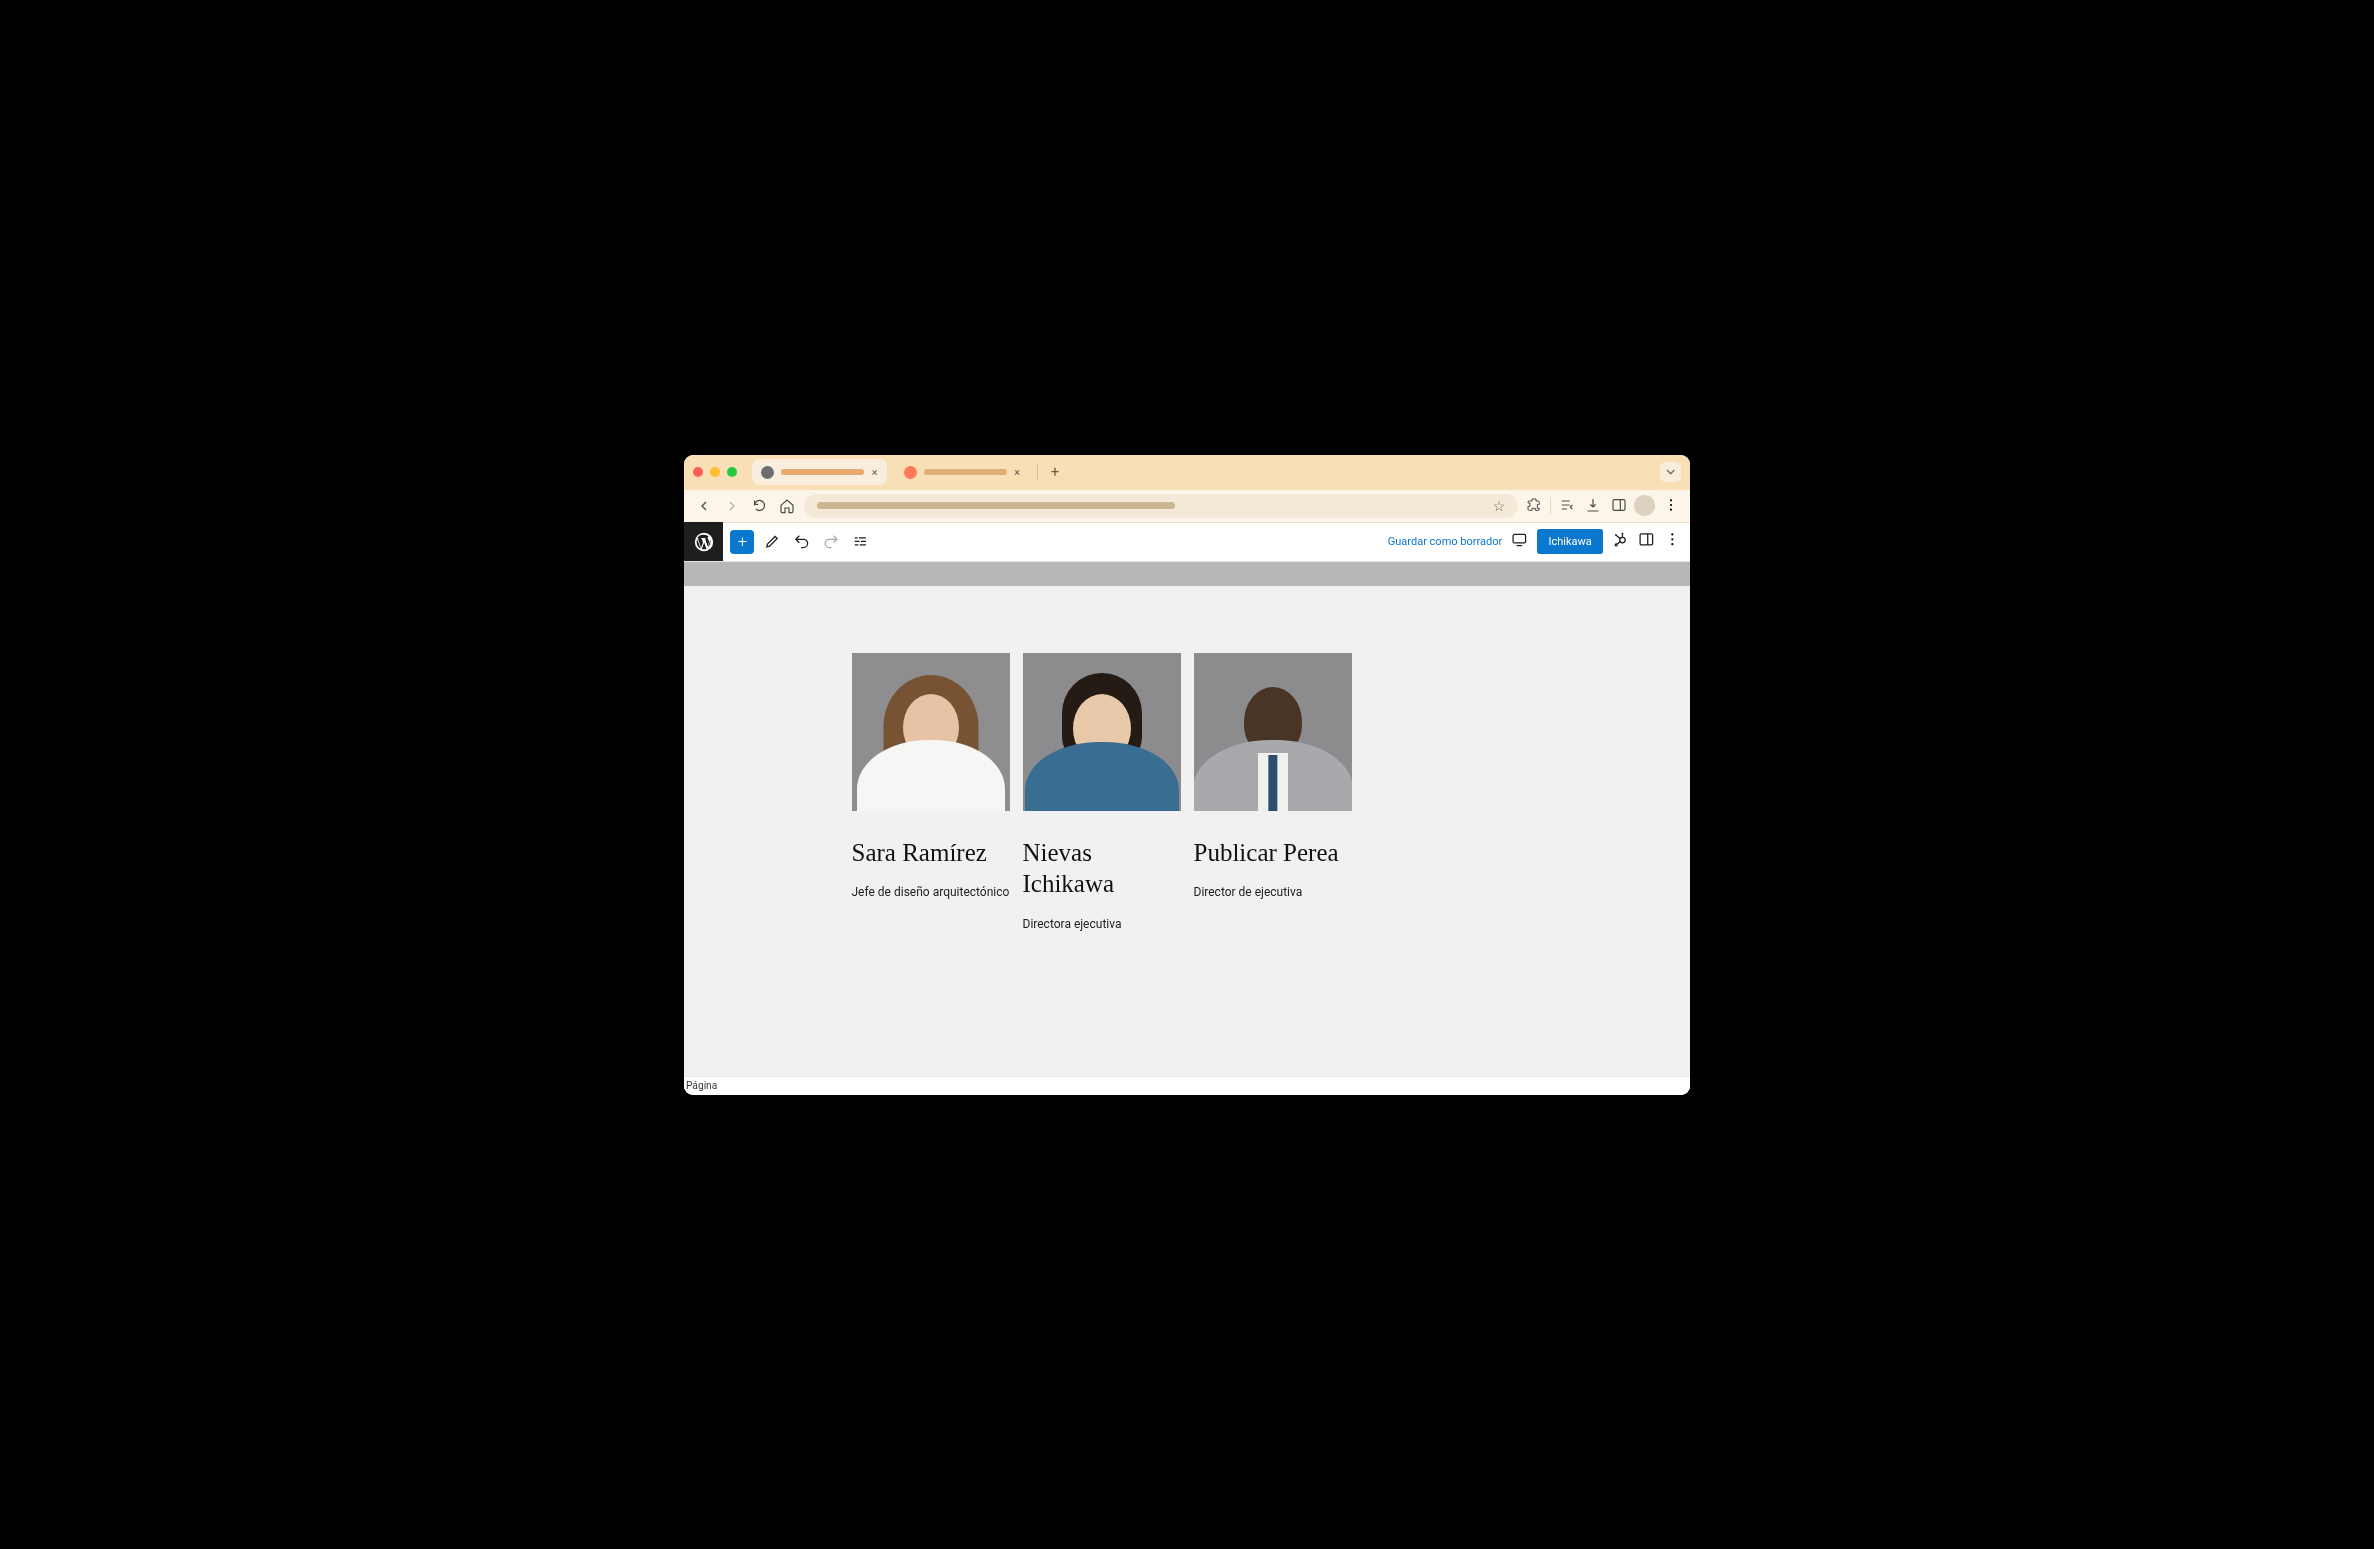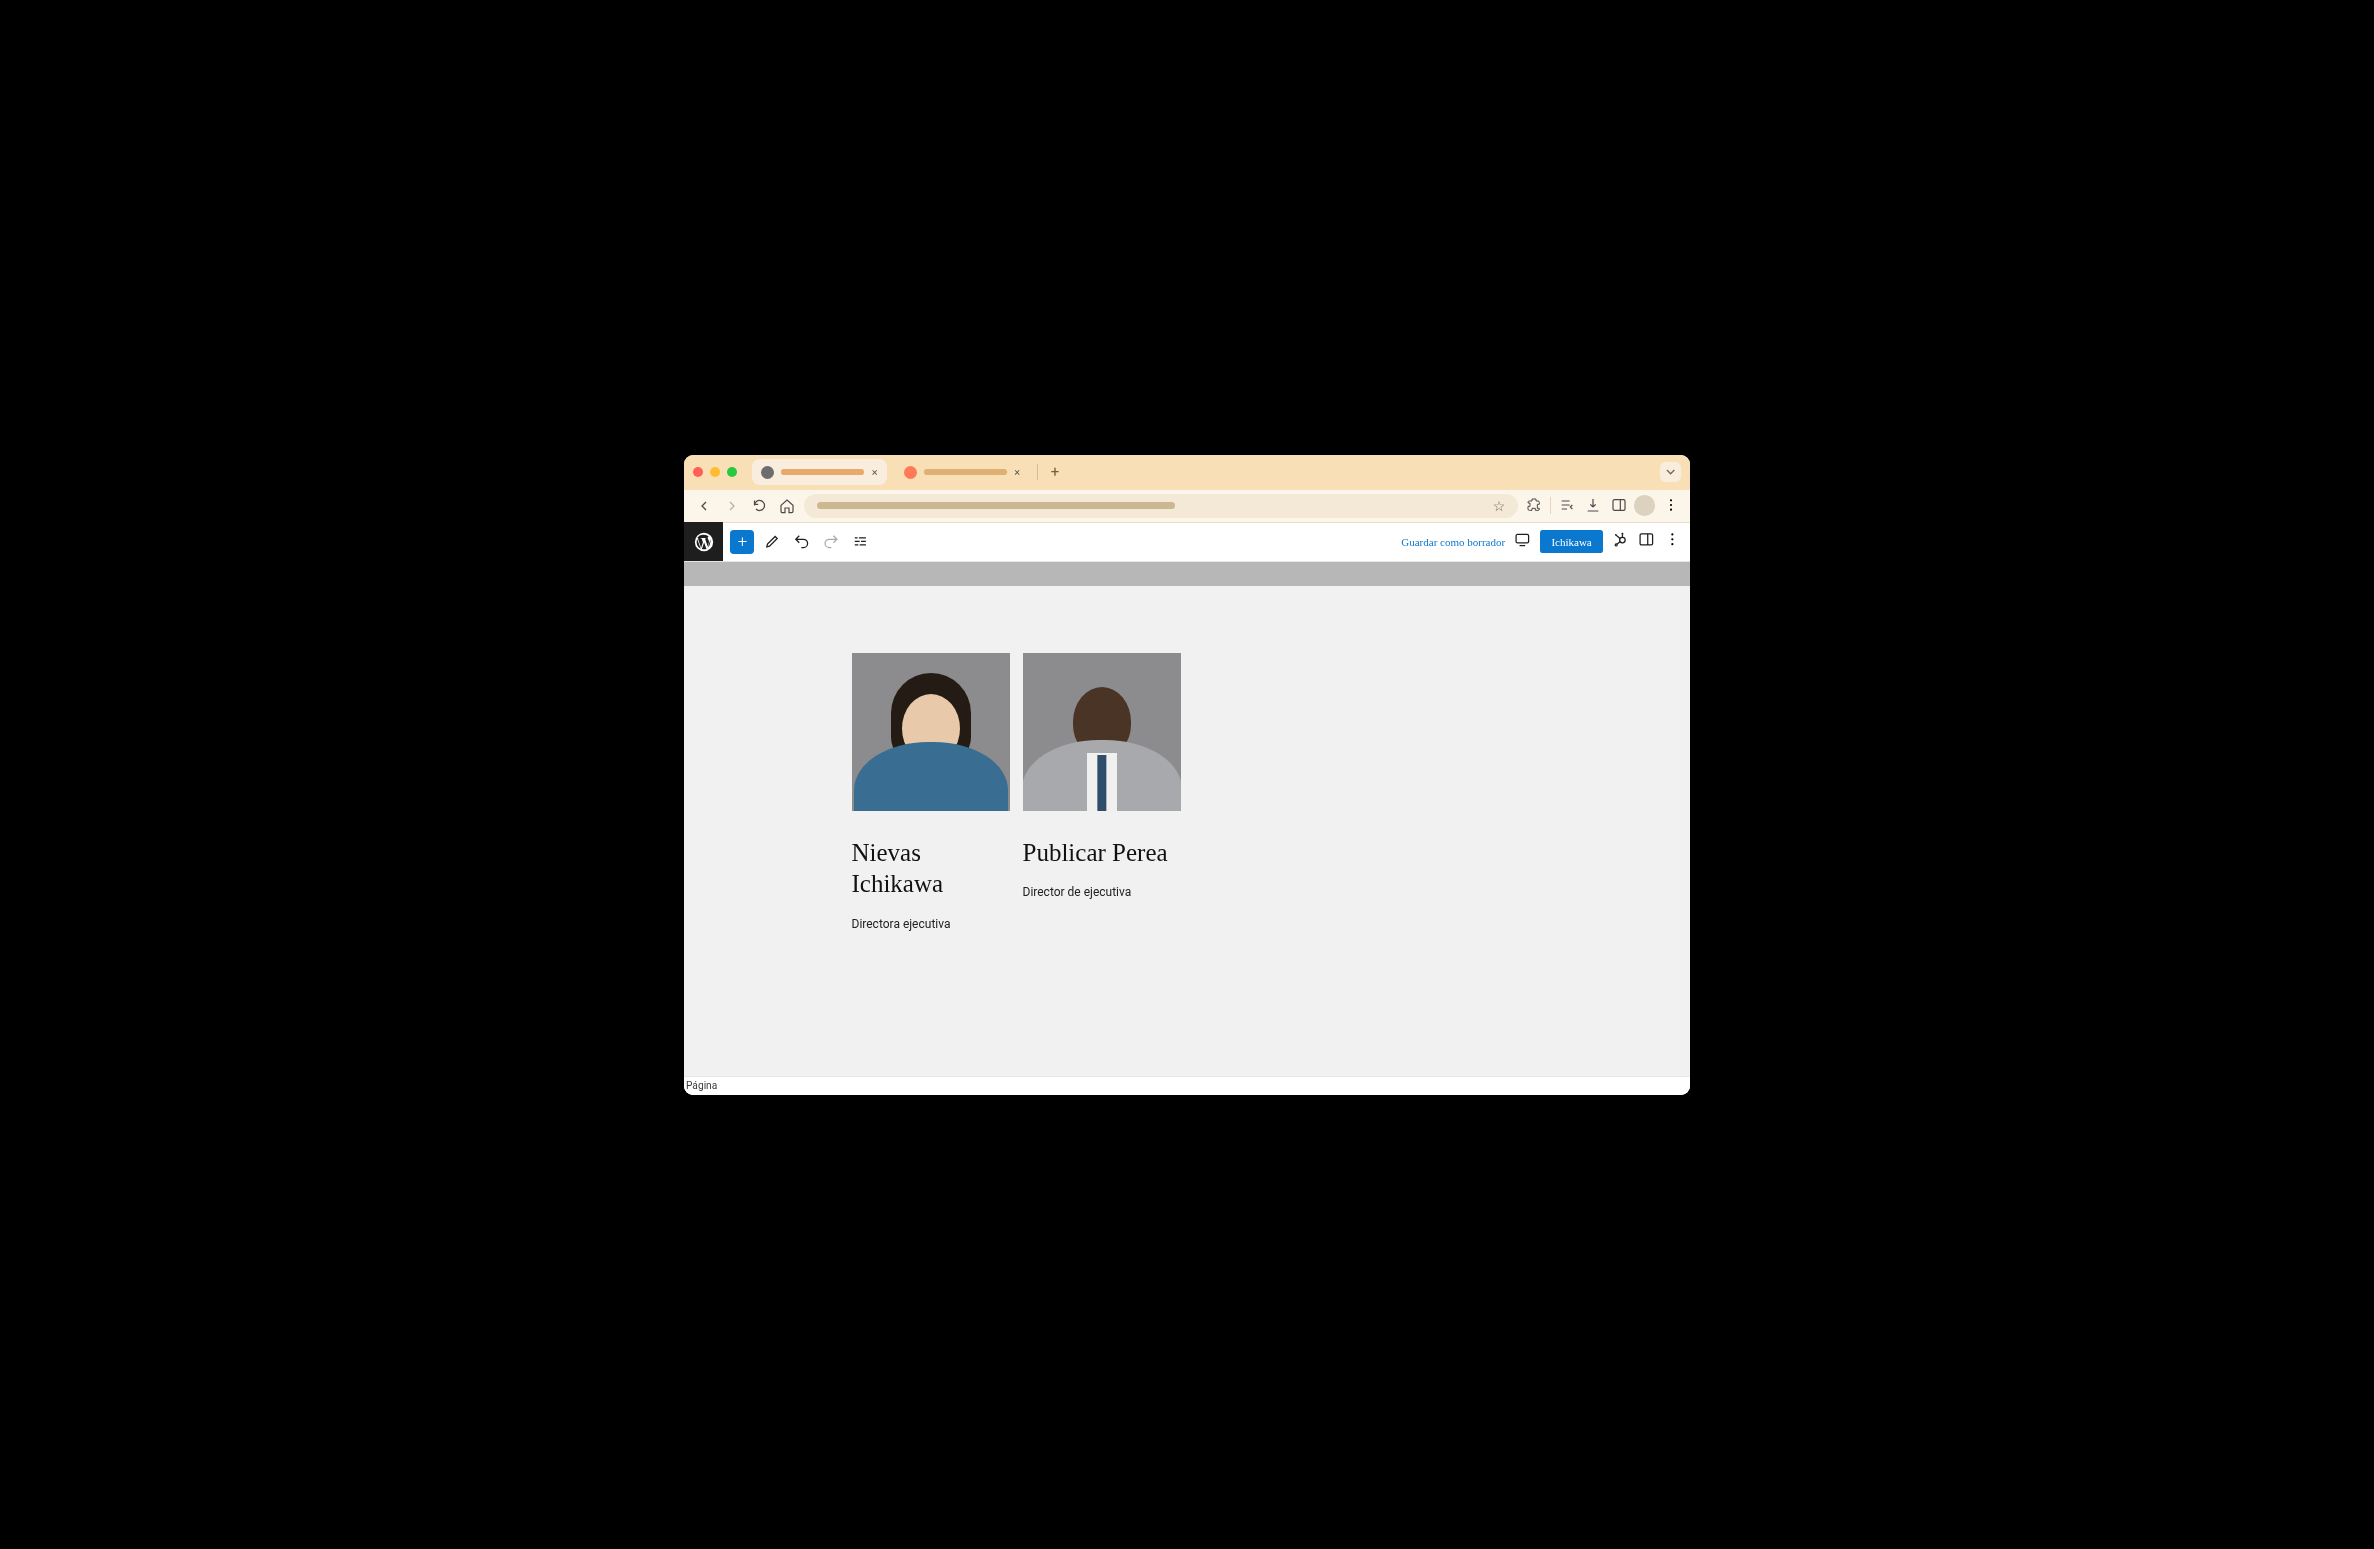--- a/index.html
+++ b/index.html
@@ -107,21 +107,21 @@
     display:flex; align-items:center; justify-content:center;
     color:#fff; font-size:16.7px; font-weight:300;
   }
   .tb-ico {
     width:24px; height:24px; display:flex; align-items:center; justify-content:center;
     color:#1e1e1e;
   }
   .tb-ico.dim { color:#aaa; }
   .tb-ico svg { width:16.7px; height:16.7px; }
   .tb-spacer { flex:1; }
-  .tb-right { display:flex; align-items:center; gap:9.3px; padding:0 9.3px;font-family:Liberation Serif, serif; }
+  .tb-right { display:flex; align-items:center; gap:9.3px; padding:0 9.3px; }
   .link-draft { color:#0b78d0; font-size:11px; }
   .publish-btn {
     background:#0b78d0; color:#fff; font-size:11px;
     padding:5.6px 11px; border-radius:2.8px;
   }
   .tb-icon-sm svg { width:16.7px; height:16.7px; }
   .tb-icon-sm { color:#1e1e1e; }
 
   
   .canvas-wrap {
@@ -360,20 +360,32 @@
       </div>
     </div>
   </div>
 
   <div class="canvas-wrap">
     <div class="gray-strip"></div>
 
     <div class="canvas">
       <div class="team-grid">
 
+        <div class="member">
+          <div class="portrait">
+            <div class="sil p1">
+              <div class="bg"></div>
+                <div class="hair"></div>
+                <div class="head"></div>
+                <div class="body"></div>
+            </div>
+          </div>
+          <h2>Sara Ramírez</h2>
+          <p>Jefe de diseño arquitectónico</p>
+        </div>
 
 
         <div class="member">
           <div class="portrait">
             <div class="sil p3">
               <div class="bg"></div>
                 <div class="hair"></div>
                 <div class="head"></div>
                 <div class="body"></div>
             </div>

